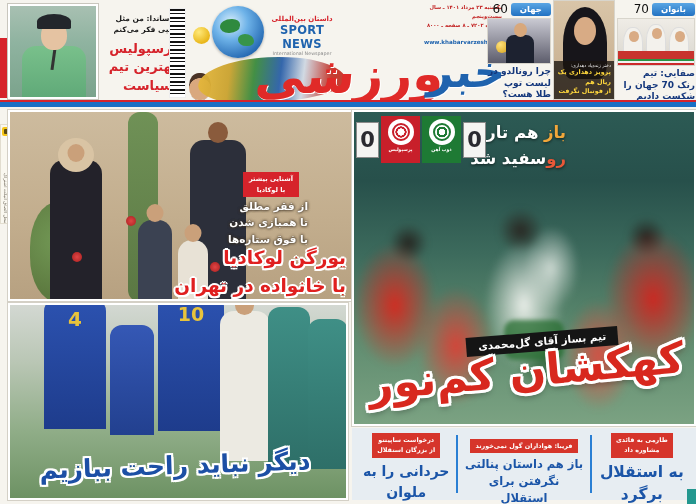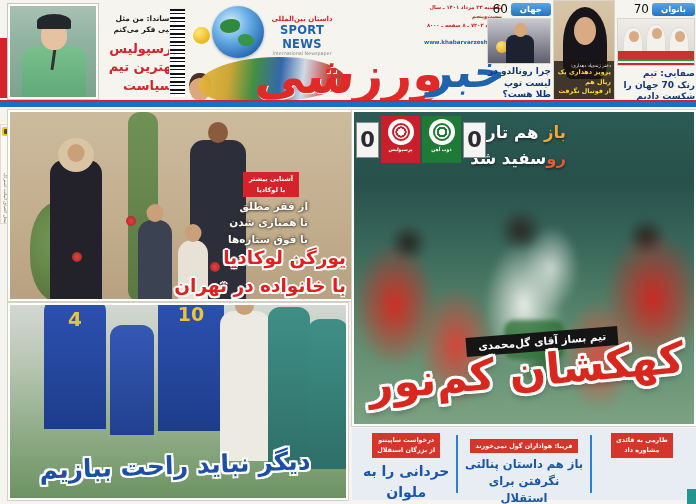--- a/index.html
+++ b/index.html
@@ -321,20 +321,22 @@
     </div>
 
     <div class="mstrip">تیم بساز آقای گل‌محمدی</div>
     <div class="mhead">کهکشان کم‌نور</div>
   </div>
 
   <div class="abs bstrip">
     <div class="bcol">
       <div class="bchip pre">طارمی به قائدی
 مشاوره داد</div>
+      <div class="bhead bh0 pre">به استقلال
+برگرد</div>
     </div>
     <div class="bsep"></div>
     <div class="bcol" style="flex:1.35;">
       <div class="bchip pre">فریبا: هواداران گول نمی‌خورند</div>
       <div class="bhead bh1 pre">باز هم داستان پنالتی
 نگرفتن برای استقلال
 شروع شد</div>
     </div>
     <div class="bsep"></div>
     <div class="bcol">

